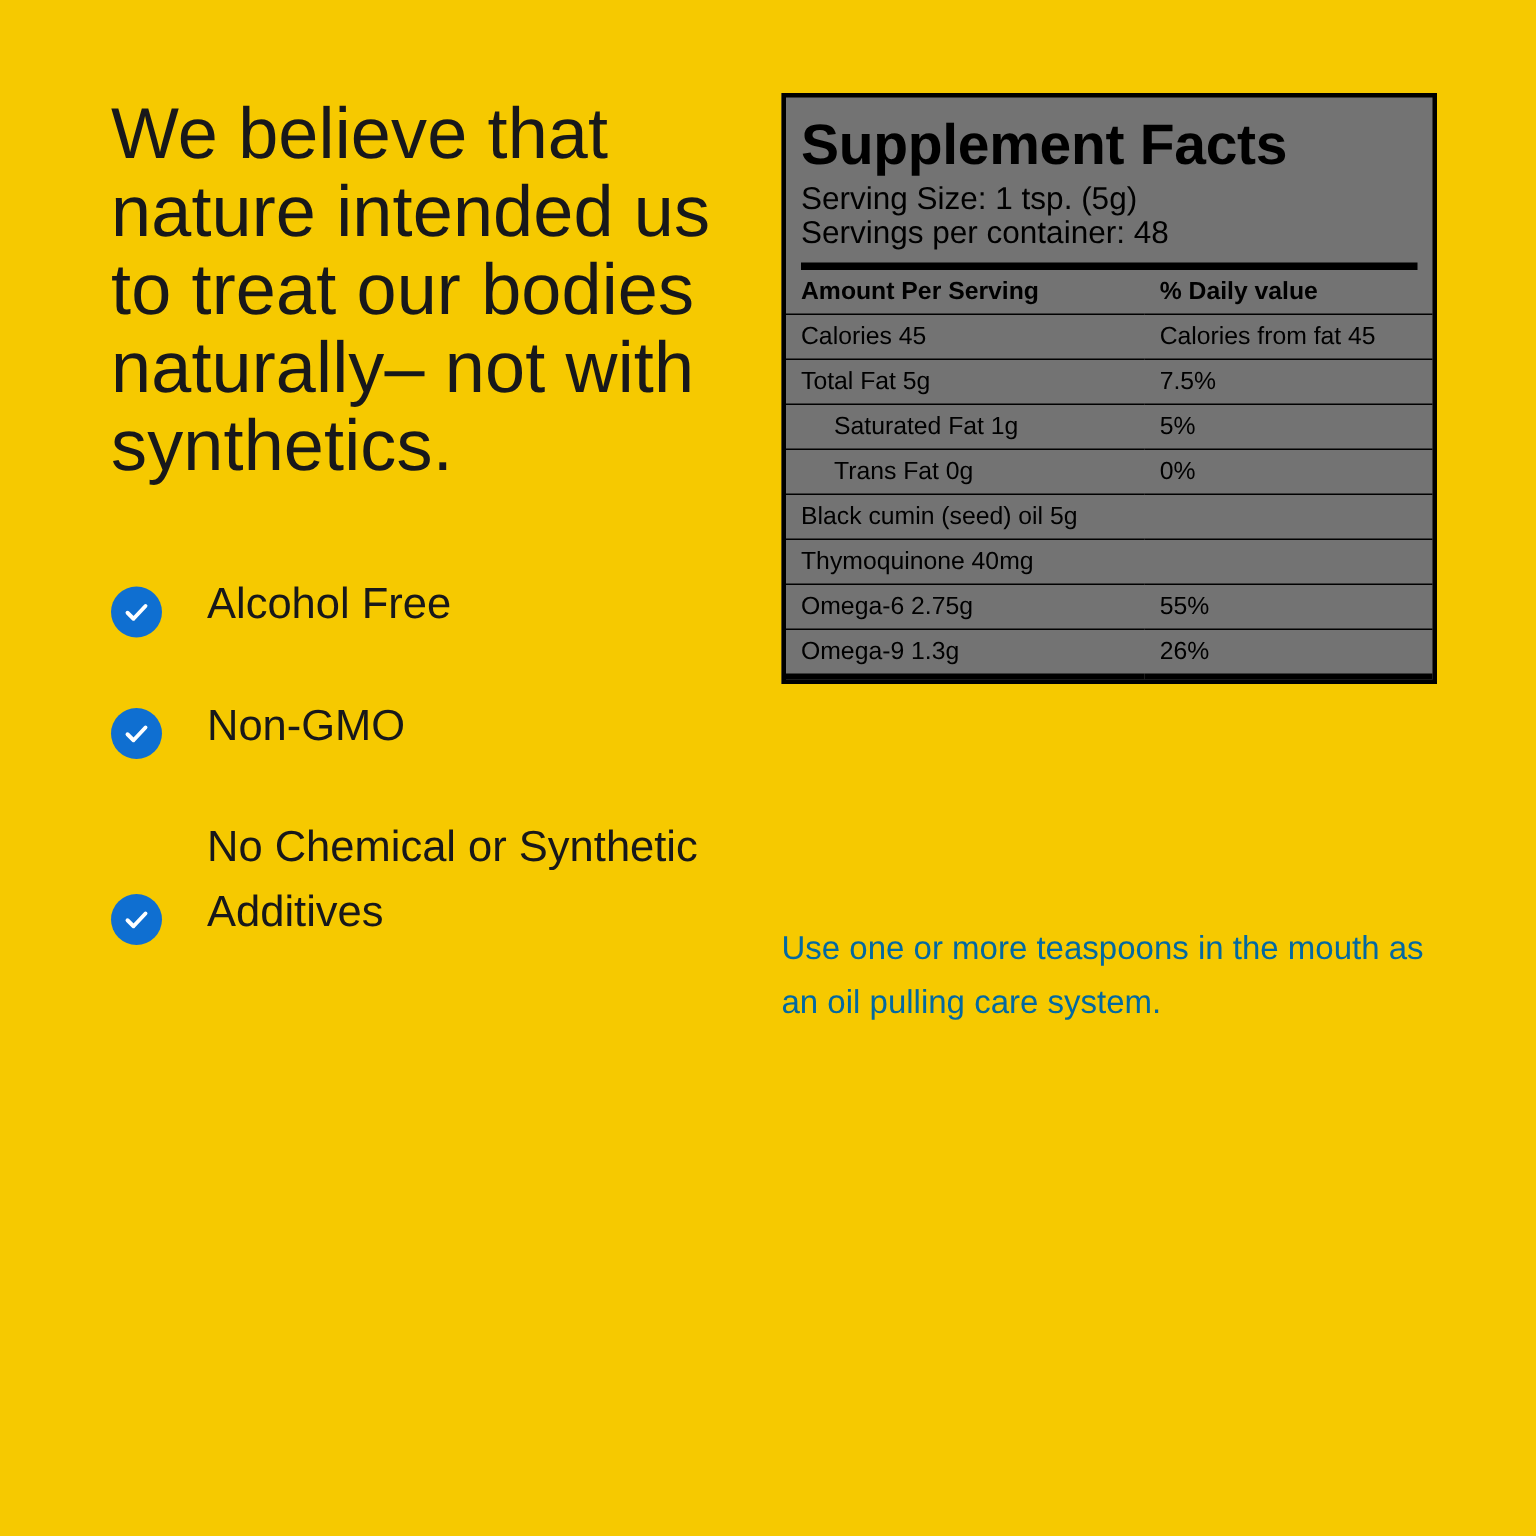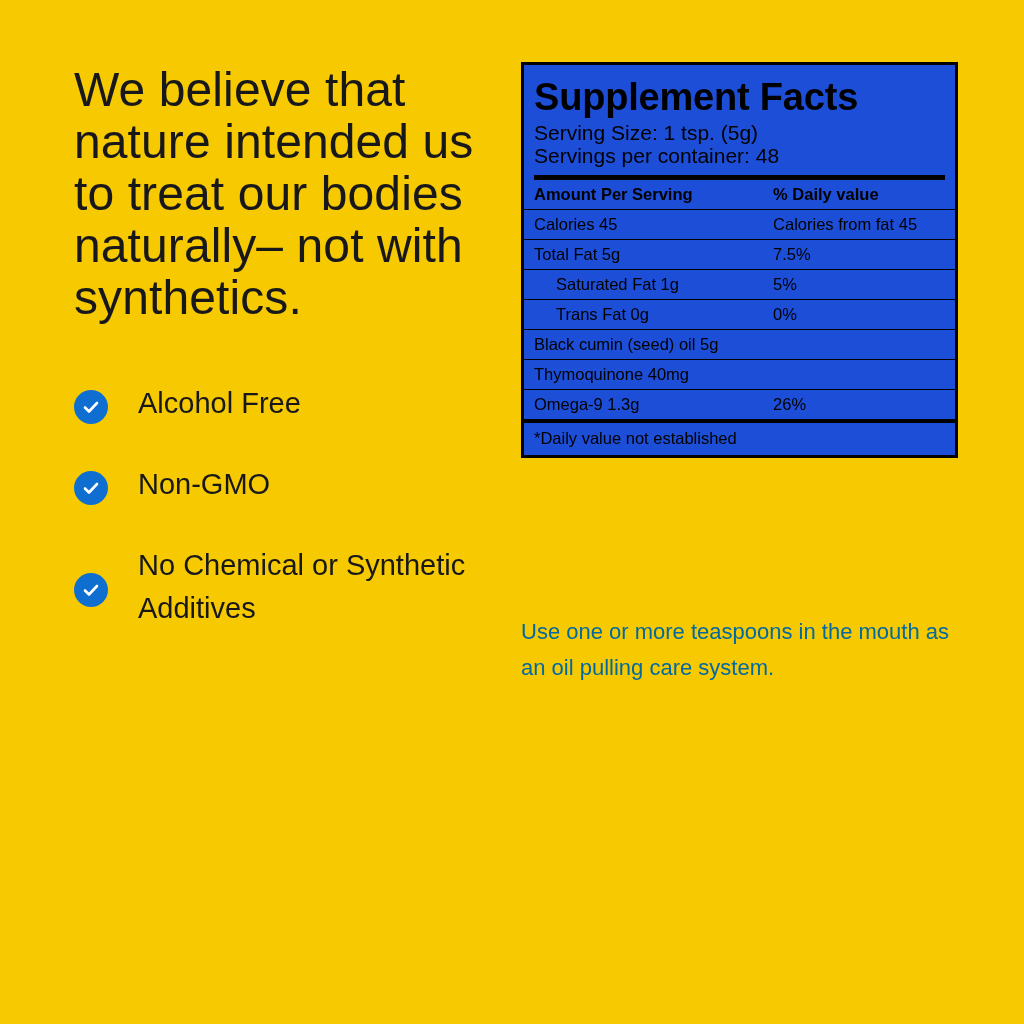--- a/index.html
+++ b/index.html
@@ -32,21 +32,21 @@
     line-height: 52px;
     color: #18181a;
     font-weight: 400;
     letter-spacing: 0.1px;
   }
   .benefits {
     margin-top: 58px;
   }
   .benefit-row {
     display: flex;
-    align-items: center;
+    align-items: flex-end;
     margin-bottom: 38px;
   }
   .benefit-row:last-child { margin-bottom: 0; }
   .check-badge {
     flex: 0 0 auto;
     width: 34px;
     height: 34px;
     border-radius: 50%;
     background: #0f6fd1;
     display: flex;
@@ -61,21 +61,21 @@
     line-height: 43px;
     color: #18181a;
   }
 
   
   .facts {
     position: absolute;
     left: 521px;
     top: 62px;
     width: 437px;
-    background: #1d4ed8;
+    background: #737373;
     border: 3px solid #000;
     box-sizing: border-box;
     padding: 0;
   }
   .facts-inner {
     padding: 6px 10px 0 10px;
   }
   .facts-title {
     font-size: 38px;
     font-weight: 700;
@@ -213,28 +213,29 @@
         <tr>
           <td class="name">Black cumin (seed) oil 5g</td>
           <td class="val"></td>
         </tr>
 
         <tr>
           <td class="name">Thymoquinone 40mg</td>
           <td class="val"></td>
         </tr>
 
+        <tr>
+          <td class="name">Omega-6 2.75g</td>
+          <td class="val">55%</td>
+        </tr>
 
         <tr class="last-data">
           <td class="name">Omega-9 1.3g</td>
           <td class="val">26%</td>
         </tr>
 
-        <tr class="footnote">
-          <td class="name" colspan="2">*Daily value not established</td>
-        </tr>
       </tbody>
     </table>
   </div>
 
   <div class="usage">Use one or more teaspoons in the mouth as an oil pulling care system.</div>
 
 </div>
 
 </body></html>

